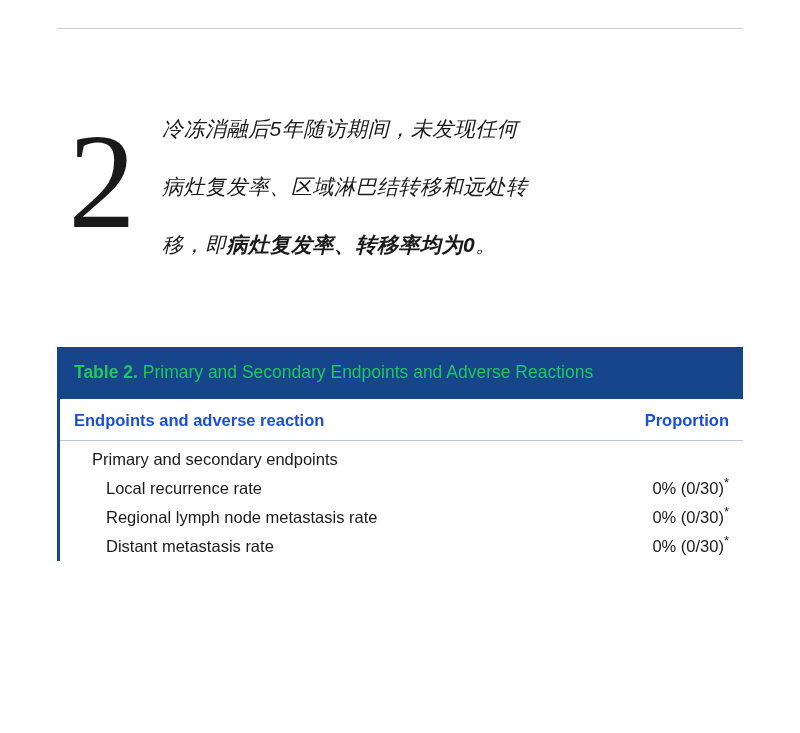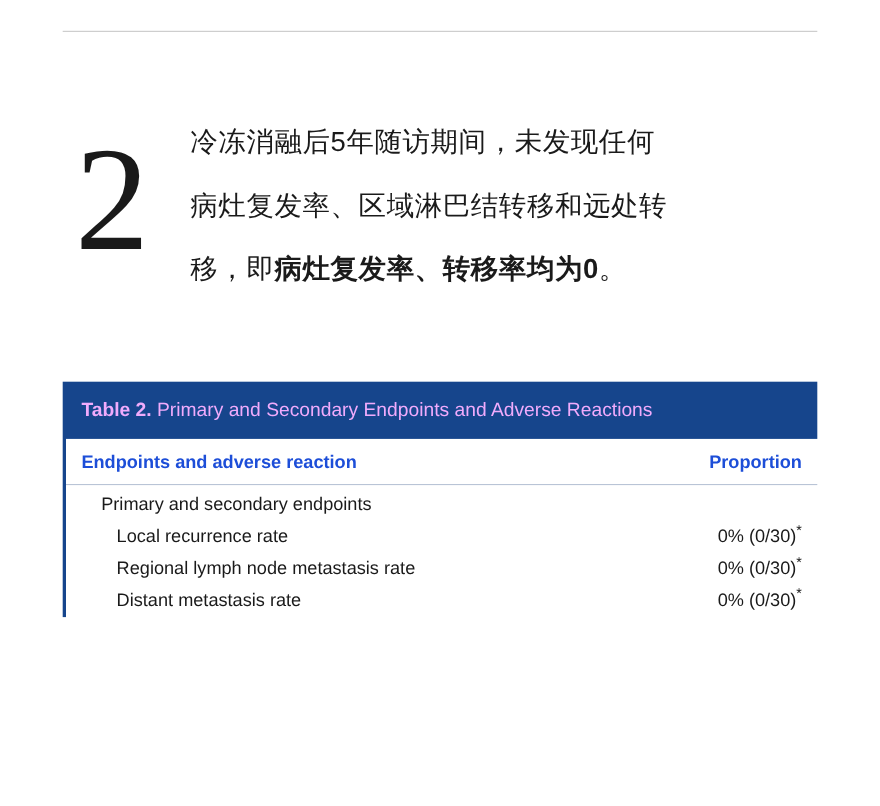--- a/index.html
+++ b/index.html
@@ -41,43 +41,44 @@
     width: 110px;
     text-align: center;
     font-family: "Liberation Serif", serif;
     font-size: 135px;
     line-height: 135px;
     color: #1a1a1a;
     font-weight: 400;
   }
   .callout-text {
     position: absolute;
-    left: 126px;
+    left: 115px;
     top: 0;
     width: 590px;
-    font-size: 25px;
+    font-size: 21px;
     line-height: 58px;
     color: #1a1a1a;
     letter-spacing: 0.5px;
+    font-style: italic;
   }
   .callout-text b {
     font-weight: 700;
   }
   .table-card {
     position: absolute;
     left: 57px;
     top: 347px;
     width: 686px;
     background: #ffffff;
     border-left: 3px solid #16458c;
     box-sizing: border-box;
   }
   .table-header {
     background: #16458c;
-    color: #f0abfc;
+    color: #22c55e;
     padding: 13px 14px 14px 14px;
     font-size: 17.5px;
     line-height: 25px;
     box-sizing: border-box;
   }
   .table-header .tnum {
     font-weight: 700;
   }
   .table-subhead {
     display: flex;

